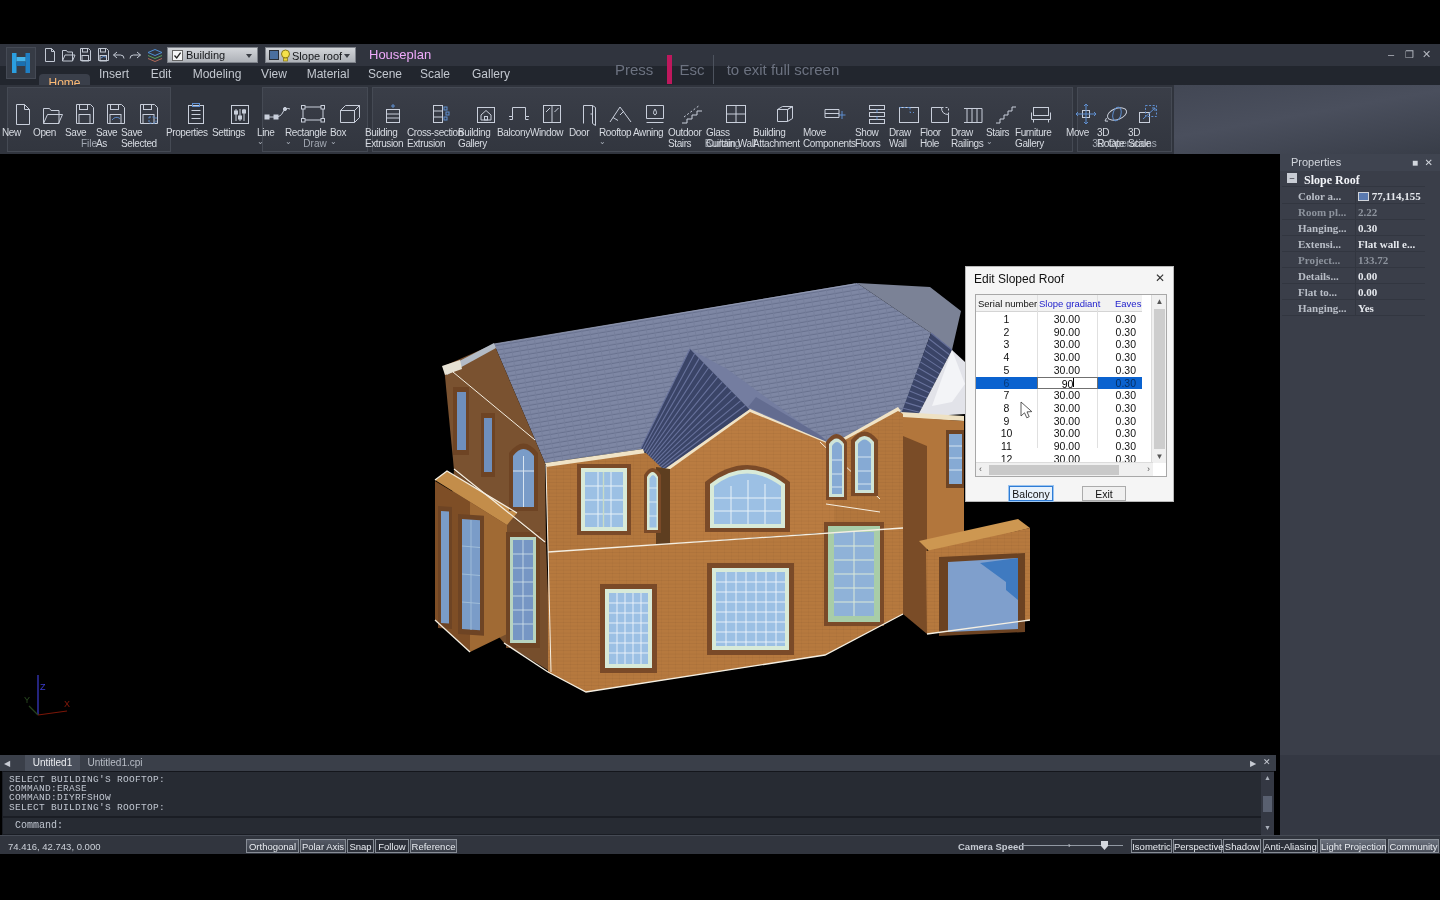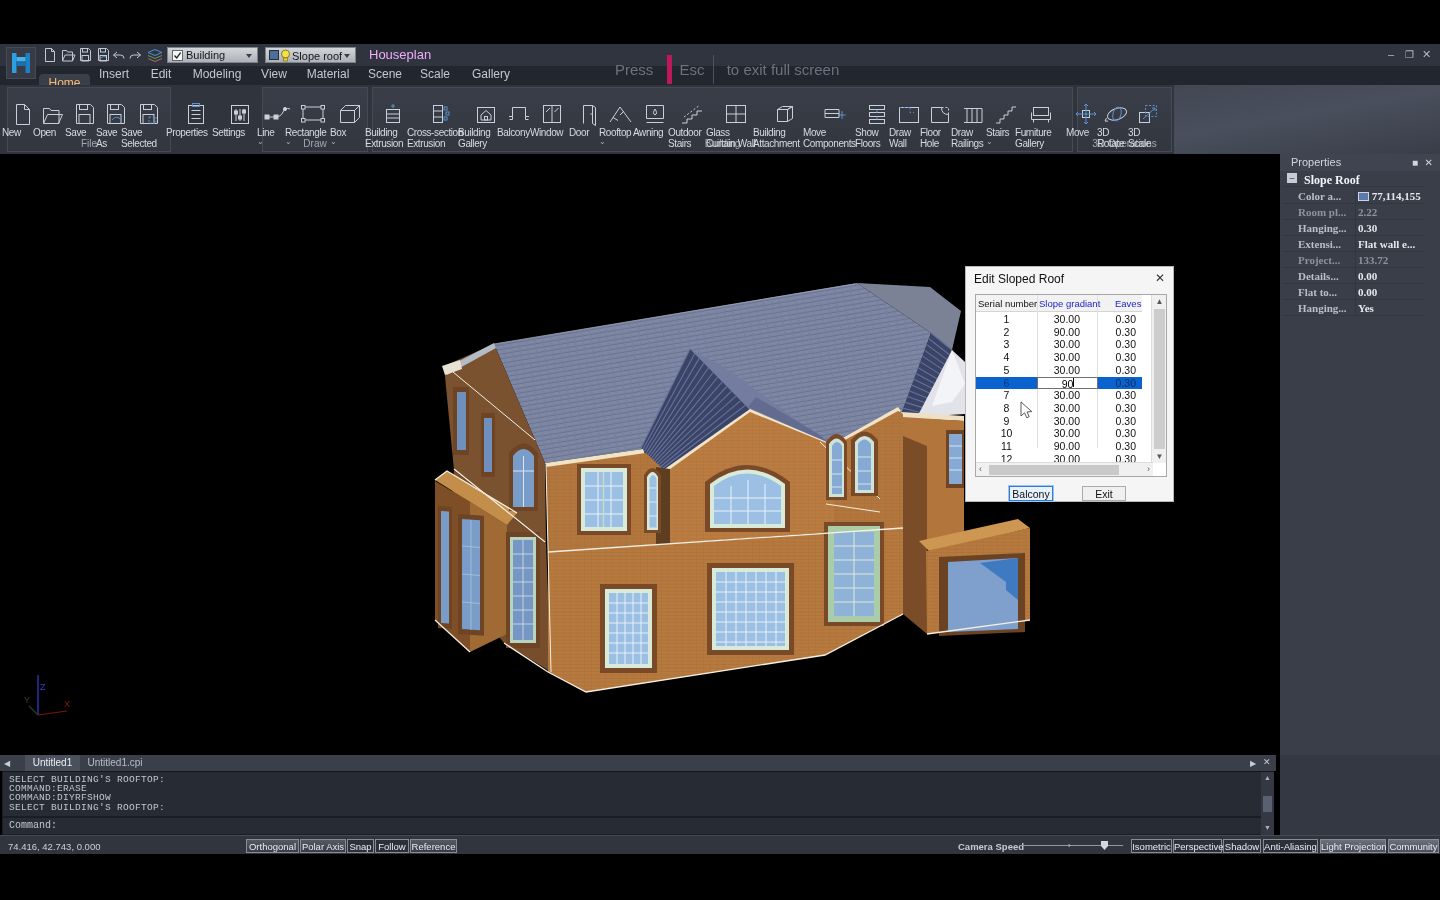--- a/index.html
+++ b/index.html
@@ -713,21 +713,21 @@
     <div style="position:absolute; left:1263px; top:2px; font-size:9px; color:#c8ccd4;">✕</div>
   </div>
   <div id="console" class="abs">
     <div style="padding:3px 0 0 6px; line-height:9.2px; letter-spacing:0.3px;">
     SELECT BUILDING'S ROOFTOP:<br>
     COMMAND:ERASE<br>
     COMMAND:DIYRFSHOW<br>
     SELECT BUILDING'S ROOFTOP:
     </div>
   </div>
-  <div id="cmdrow" class="abs"><span style="padding-left:6px;">Command:</span></div>
+  <div id="cmdrow" class="abs"><span style="padding-left:12px;">Command:</span></div>
   <div style="position:absolute; left:1261px; top:772px; width:13px; height:63px; background:#343843; z-index:3;">
     <div style="position:absolute; top:2px; width:13px; text-align:center; font-size:7px; color:#aab0ba;">▲</div>
     <div style="position:absolute; top:24px; left:2px; width:9px; height:16px; background:#596070;"></div>
     <div style="position:absolute; bottom:4px; width:13px; text-align:center; font-size:7px; color:#aab0ba;">▼</div>
   </div>
   <div id="statusbar" class="abs">
     <div style="position:absolute; left:8px; top:4.5px; font-size:9.5px; color:#ccd1d9;">74.416, 42.743, 0.000</div>
     <div class="sbtn" style="left:246px; width:53px;">Orthogonal</div>
     <div class="sbtn" style="left:300px; width:46px;">Polar Axis</div>
     <div class="sbtn dark" style="left:347px; width:27px;">Snap</div>

